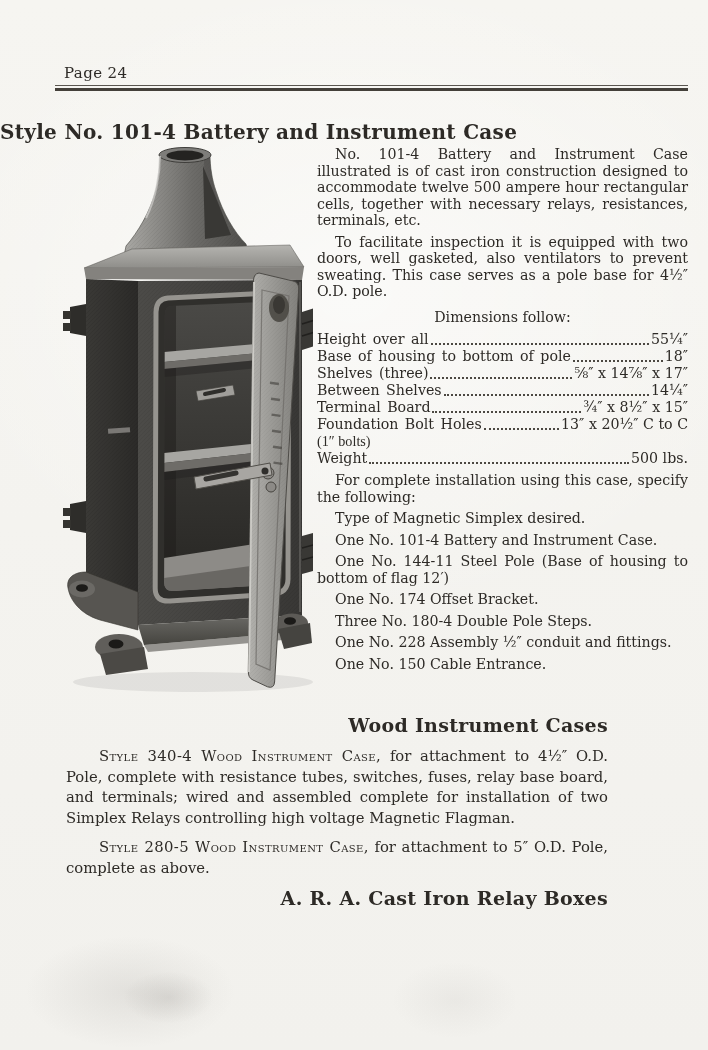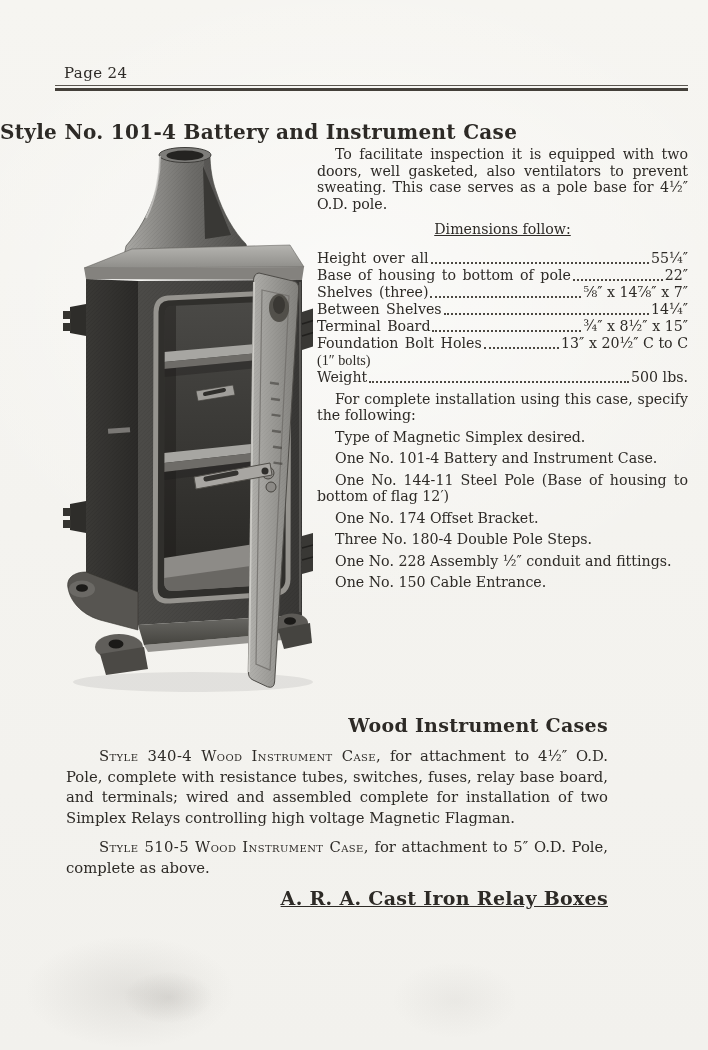--- a/index.html
+++ b/index.html
@@ -13,31 +13,31 @@
       linear-gradient(#f6f5f1,#f2f1ed);
   }
   .page-num{position:absolute;left:64px;top:64px;font-size:15px;letter-spacing:.4px;}
   .company{position:absolute;right:21px;top:57px;font-size:15px;font-weight:bold;letter-spacing:1.2px;}
   .rule-thin{position:absolute;left:55px;width:633px;top:85px;border-top:1.5px solid #5a5650;}
   .rule-thick{position:absolute;left:55px;width:633px;top:88px;height:2.5px;background:#44403a;}
   .title{position:absolute;left:0;right:0;top:107px;text-align:left;font-size:20px;font-weight:bold;letter-spacing:.3px;}
   .illus{position:absolute;left:58px;top:142px;width:255px;height:558px;}
   .rcol{position:absolute;left:317px;top:146px;width:371px;font-size:14.2px;line-height:16.5px;text-align:justify;}
   .rcol p{margin:0 0 5px;text-indent:18px;}
-  .dims-head{text-align:center;margin:9px 0 12px;text-decoration:underline;}
+  .dims-head{text-align:center;margin:9px 0 6px;}
   .dimrow{display:flex;align-items:baseline;line-height:17px;}
   .dim-label{white-space:nowrap;word-spacing:2px;}
   .dots{flex:1;min-width:10px;margin:0 2px 3px;border-bottom:2px dotted #4c4842;align-self:flex-end;}
   .dim-value{white-space:nowrap;}
   .dimnote{text-align:left;padding-right:46px;line-height:17px;font-family:Liberation Serif, serif;}
   .spec-intro{margin-top:7px;}
   .spec p{margin:5px 0 0;text-indent:18px;text-align:justify;}
   .lower{position:absolute;left:66px;top:714px;width:542px;font-size:14.8px;line-height:20.5px;text-align:justify;}
   .lower h2{text-align:right;font-size:19px;line-height:22px;margin:0 0 10px;letter-spacing:.3px;}
-  .lower h2.h2b{margin-top:8px;text-decoration:underline;}
+  .lower h2.h2b{margin-top:8px;}
   .lower p{margin:0 0 9px;text-indent:33px;}
   .sc{font-variant:small-caps;letter-spacing:.4px;}
   .smudge{position:absolute;left:75px;top:955px;width:170px;height:85px;pointer-events:none;
     background:radial-gradient(ellipse 60px 35px at 55% 50%, rgba(100,95,90,.14), transparent 75%);}
 </style>
 </head>
 <body>
 
 <div class="page">
 
@@ -185,38 +185,39 @@
 
       <g>
         <polygon points="136,335 212,321 214,333 138,347" fill="#a8a6a2" stroke="#514f4a" stroke-width="1"></polygon>
         <line x1="148" y1="337" x2="178" y2="331" stroke="#343330" stroke-width="5" stroke-linecap="round"></line>
         <circle cx="207" cy="329" r="3.5" fill="#2f2e2b"></circle>
       </g>
     </svg>
   </div>
 
   <div class="rcol">
+    <p>No. 101-4 Battery and Instrument Case illustrated is of cast iron construction designed to accommodate twelve 500 ampere hour rectangular cells, together with necessary relays, resistances, terminals, etc.</p>
     <p>To facilitate inspection it is equipped with two doors, well gasketed, also ventilators to prevent sweating.  This case serves as a pole base for 4½″ O.D. pole.</p>
 
     <div class="dims-head">Dimensions follow:</div>
 
     <div class="dimrow">
       <span class="dim-label">Height over all</span>
         <span class="dots"></span>
         <span class="dim-value">55¼″</span>
     </div>
     <div class="dimrow">
       <span class="dim-label">Base of housing to bottom of pole</span>
         <span class="dots"></span>
-        <span class="dim-value">22″</span>
+        <span class="dim-value">18″</span>
     </div>
     <div class="dimrow">
       <span class="dim-label">Shelves (three)</span>
         <span class="dots"></span>
-        <span class="dim-value">⅝″ x 14⅞″ x 7″</span>
+        <span class="dim-value">⅝″ x 14⅞″ x 17″</span>
     </div>
     <div class="dimrow">
       <span class="dim-label">Between Shelves</span>
         <span class="dots"></span>
         <span class="dim-value">14¼″</span>
     </div>
     <div class="dimrow">
       <span class="dim-label">Terminal Board</span>
         <span class="dots"></span>
         <span class="dim-value">¾″ x 8½″ x 15″</span>
@@ -241,19 +242,19 @@
       <p>One No. 174 Offset Bracket.</p>
       <p>Three No. 180-4 Double Pole Steps.</p>
       <p>One No. 228 Assembly ½″ conduit and fittings.</p>
       <p>One No. 150 Cable Entrance.</p>
     </div>
   </div>
 
   <section class="lower">
     <h2>Wood Instrument Cases</h2>
     <p><span class="sc">Style 340-4 Wood Instrument Case,</span><span> for attachment to 4½″ O.D. Pole, complete with resistance tubes, switches, fuses, relay base board, and terminals; wired and assembled complete for installation of two Simplex Relays controlling high voltage Magnetic Flagman.</span></p>
-    <p><span class="sc">Style 510-5 Wood Instrument Case,</span><span> for attachment to 5″ O.D. Pole, complete as above.</span></p>
+    <p><span class="sc">Style 280-5 Wood Instrument Case,</span><span> for attachment to 5″ O.D. Pole, complete as above.</span></p>
 
     <h2 class="h2b">A. R. A. Cast Iron Relay Boxes</h2>
   </section>
 
   <div class="smudge"></div>
 </div>
 
 </body></html>

